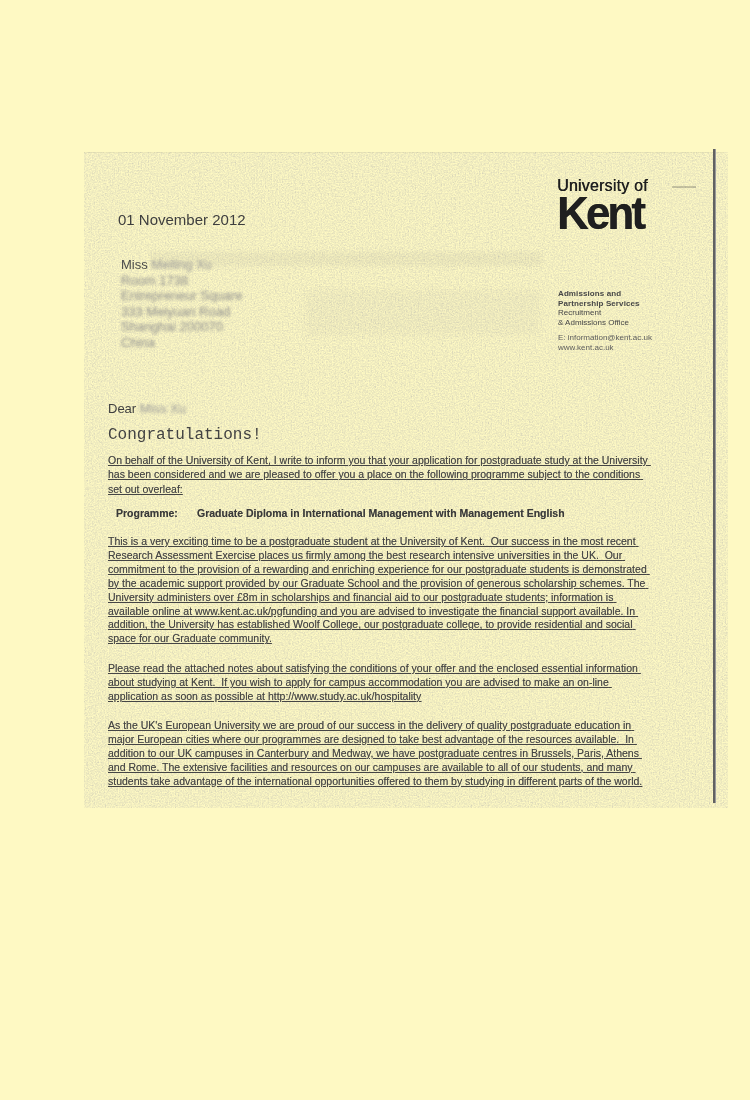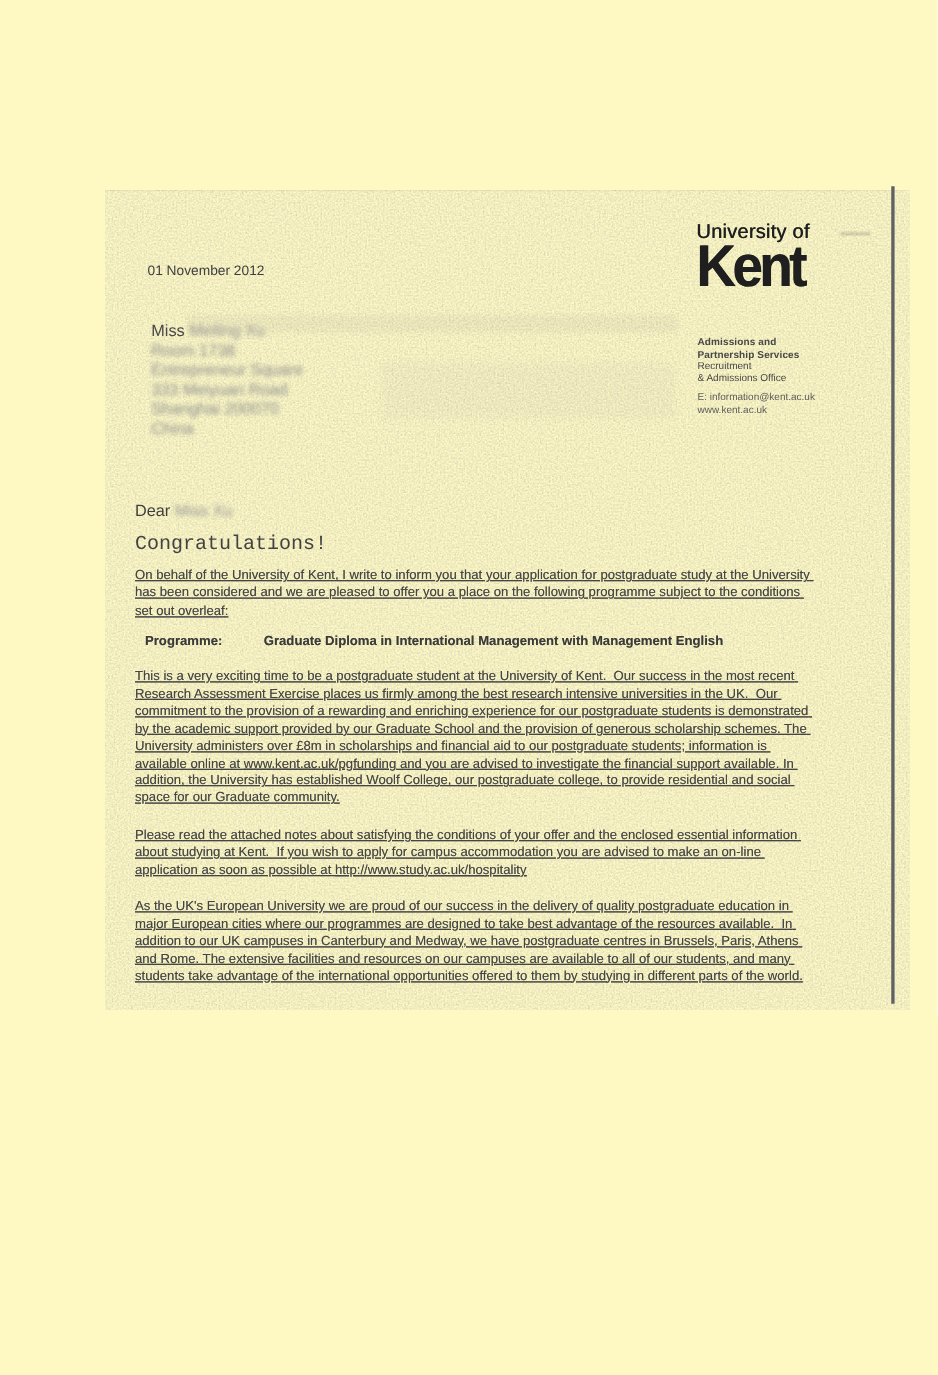--- a/index.html
+++ b/index.html
@@ -18,46 +18,46 @@
   .smudge1 { position:absolute; left:150px; top:252px; width:392px; height:14px; background:rgba(120,120,120,.07); filter:blur(2px); }
   .smudge2 { position:absolute; left:305px; top:290px; width:235px; height:45px; background:rgba(130,130,130,.05); filter:blur(3px); }
 
   .logo { position:absolute; left:557px; top:177px; color:#1f1f1f; }
   .logo-top { font-size:16px; letter-spacing:.2px; text-shadow:.4px 0 0 currentColor; line-height:17px; }
   .logo-kent {
     font-size:47px; font-weight:700; letter-spacing:-3px; line-height:40px; margin-top:-1px;
     transform:scaleX(.93); transform-origin:0 0; text-shadow:.5px 0 0 currentColor;
   }
 
-  .date { position:absolute; left:118px; top:211px; font-size:11px; color:#3e3e3e; }
+  .date { position:absolute; left:118px; top:211px; font-size:15px; color:#3e3e3e; }
 
   .recipient { position:absolute; left:121px; top:257px; font-size:13px; line-height:15.5px; color:#4a4a4a; }
   .blur { filter:blur(1.7px); color:#8d8d8d; }
   .name { color:#989898; }
 
-  .contact { position:absolute; left:558px; top:269px; font-size:8px; line-height:9.6px; color:#474747; }
+  .contact { position:absolute; left:558px; top:289px; font-size:8px; line-height:9.6px; color:#474747; }
   .c-bold { font-weight:700; letter-spacing:.1px; }
   .c-email { color:#5c5c5c; }
   .c-gap { margin-top:6px; }
 
   .salutation { position:absolute; left:108px; top:401px; font-size:13px; color:#3e3e3e; }
   .congrats   { position:absolute; left:108px; top:426px; font-size:16px; color:#424242;font-family:Liberation Mono, monospace; }
 
   .body {
     position:absolute; left:108px; width:549px; margin:0;
     font-size:10.5px; line-height:13.9px; color:#454545;
     white-space:pre-wrap; text-shadow:0 0 .4px rgba(70,70,70,.55);text-decoration:underline;
   }
   .p1 { top:453px; line-height:14.4px; }
   .p2 { top:535px; }
   .p3 { top:662px; }
   .p4 { top:719px; }
 
   .programme { position:absolute; left:116px; top:507px; font-size:10.5px; font-weight:700; color:#3a3a3a; text-shadow:0 0 .4px rgba(58,58,58,.5); }
-  .prog-label { display:inline-block; width:95px; }
+  .prog-label { display:inline-block; width:81px; }
 
   .doc-link { text-decoration:underline; text-underline-offset:1px; }
 </style>
 </head>
 <body>
 
 <div class="page">
 
   <svg class="grain" width="644" height="656" aria-hidden="true">
     <filter id="grainF" x="0" y="0" width="100%" height="100%">

